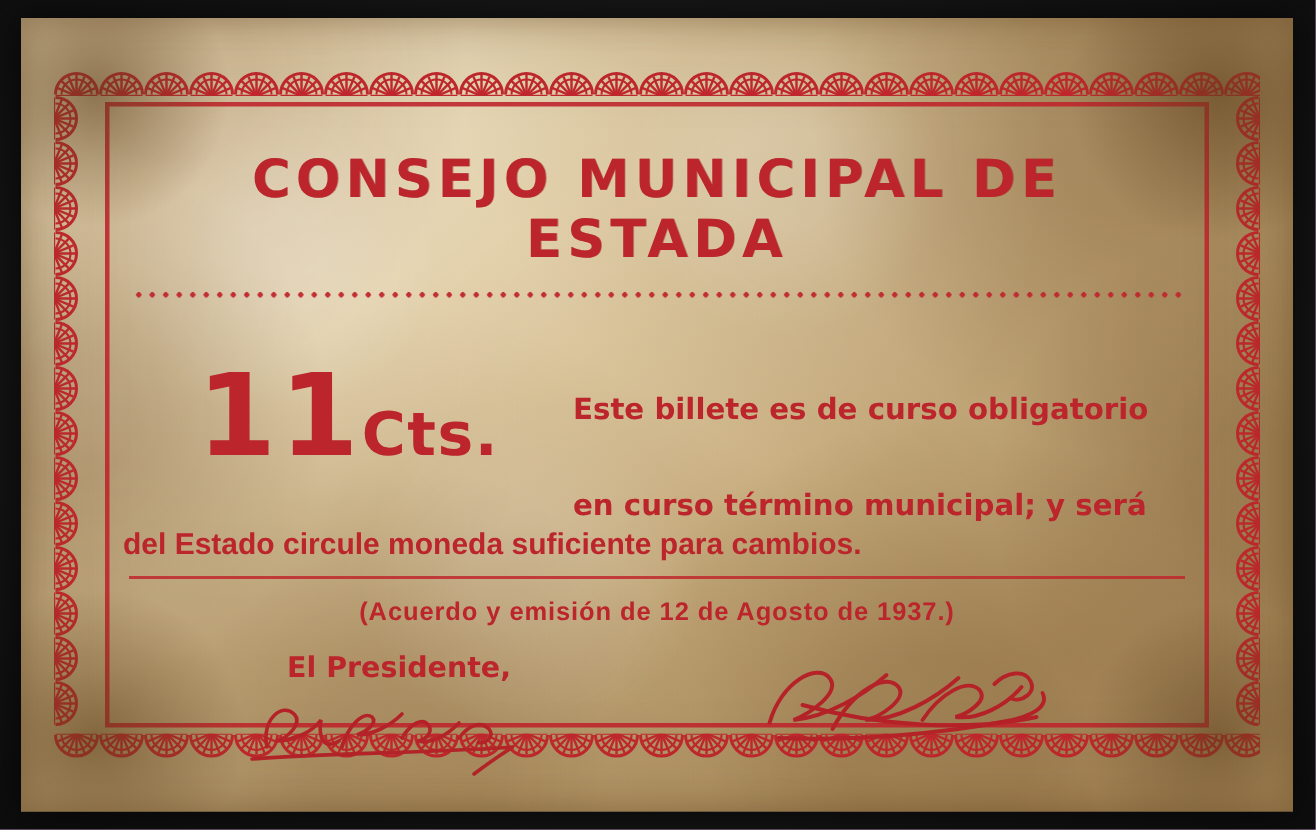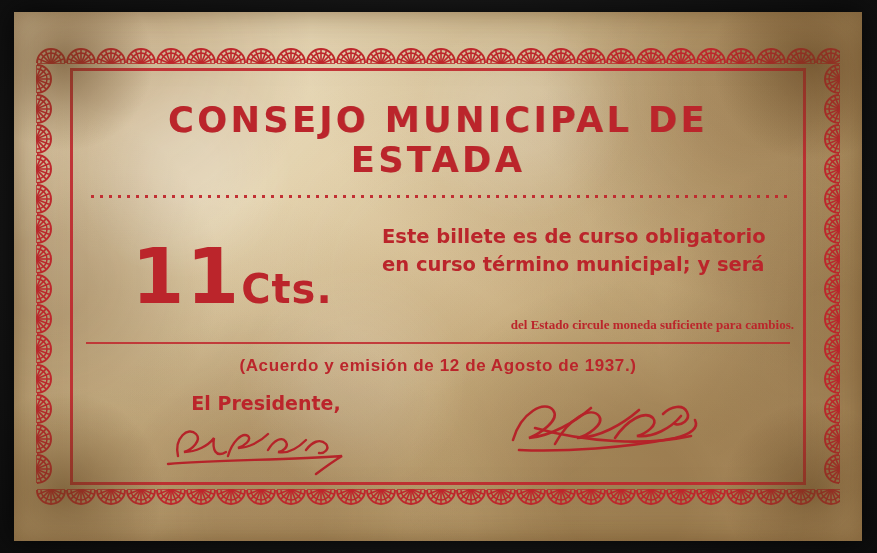--- a/index.html
+++ b/index.html
@@ -176,28 +176,28 @@
 
   .legal {
     flex: 1 1 auto;
     font-family: "DejaVu Sans", sans-serif;
     font-weight: 700;
     font-size: 19.5px;
     line-height: 1.42;
     color: #bb252b;
     padding-top: 10px;
   }
-  .legal div { white-space: nowrap; }
+  .legal div { white-space: nowrap; margin-top: 36px; }
 
   .legal-last {
-    font-family: Liberation Serif, serif;
+    font-family: Liberation Sans, sans-serif;
     font-weight: 700;
-    font-size: 13px;
+    font-size: 20px;
     color: #bb252b;
-    text-align: right;
+    text-align: left;
     margin-top: 2px;
   }
 
   .thin-rule {
     margin: 9px 4px 0 4px;
     height: 2px;
     background: #c0272d;
     opacity: 0.85;
   }
 

